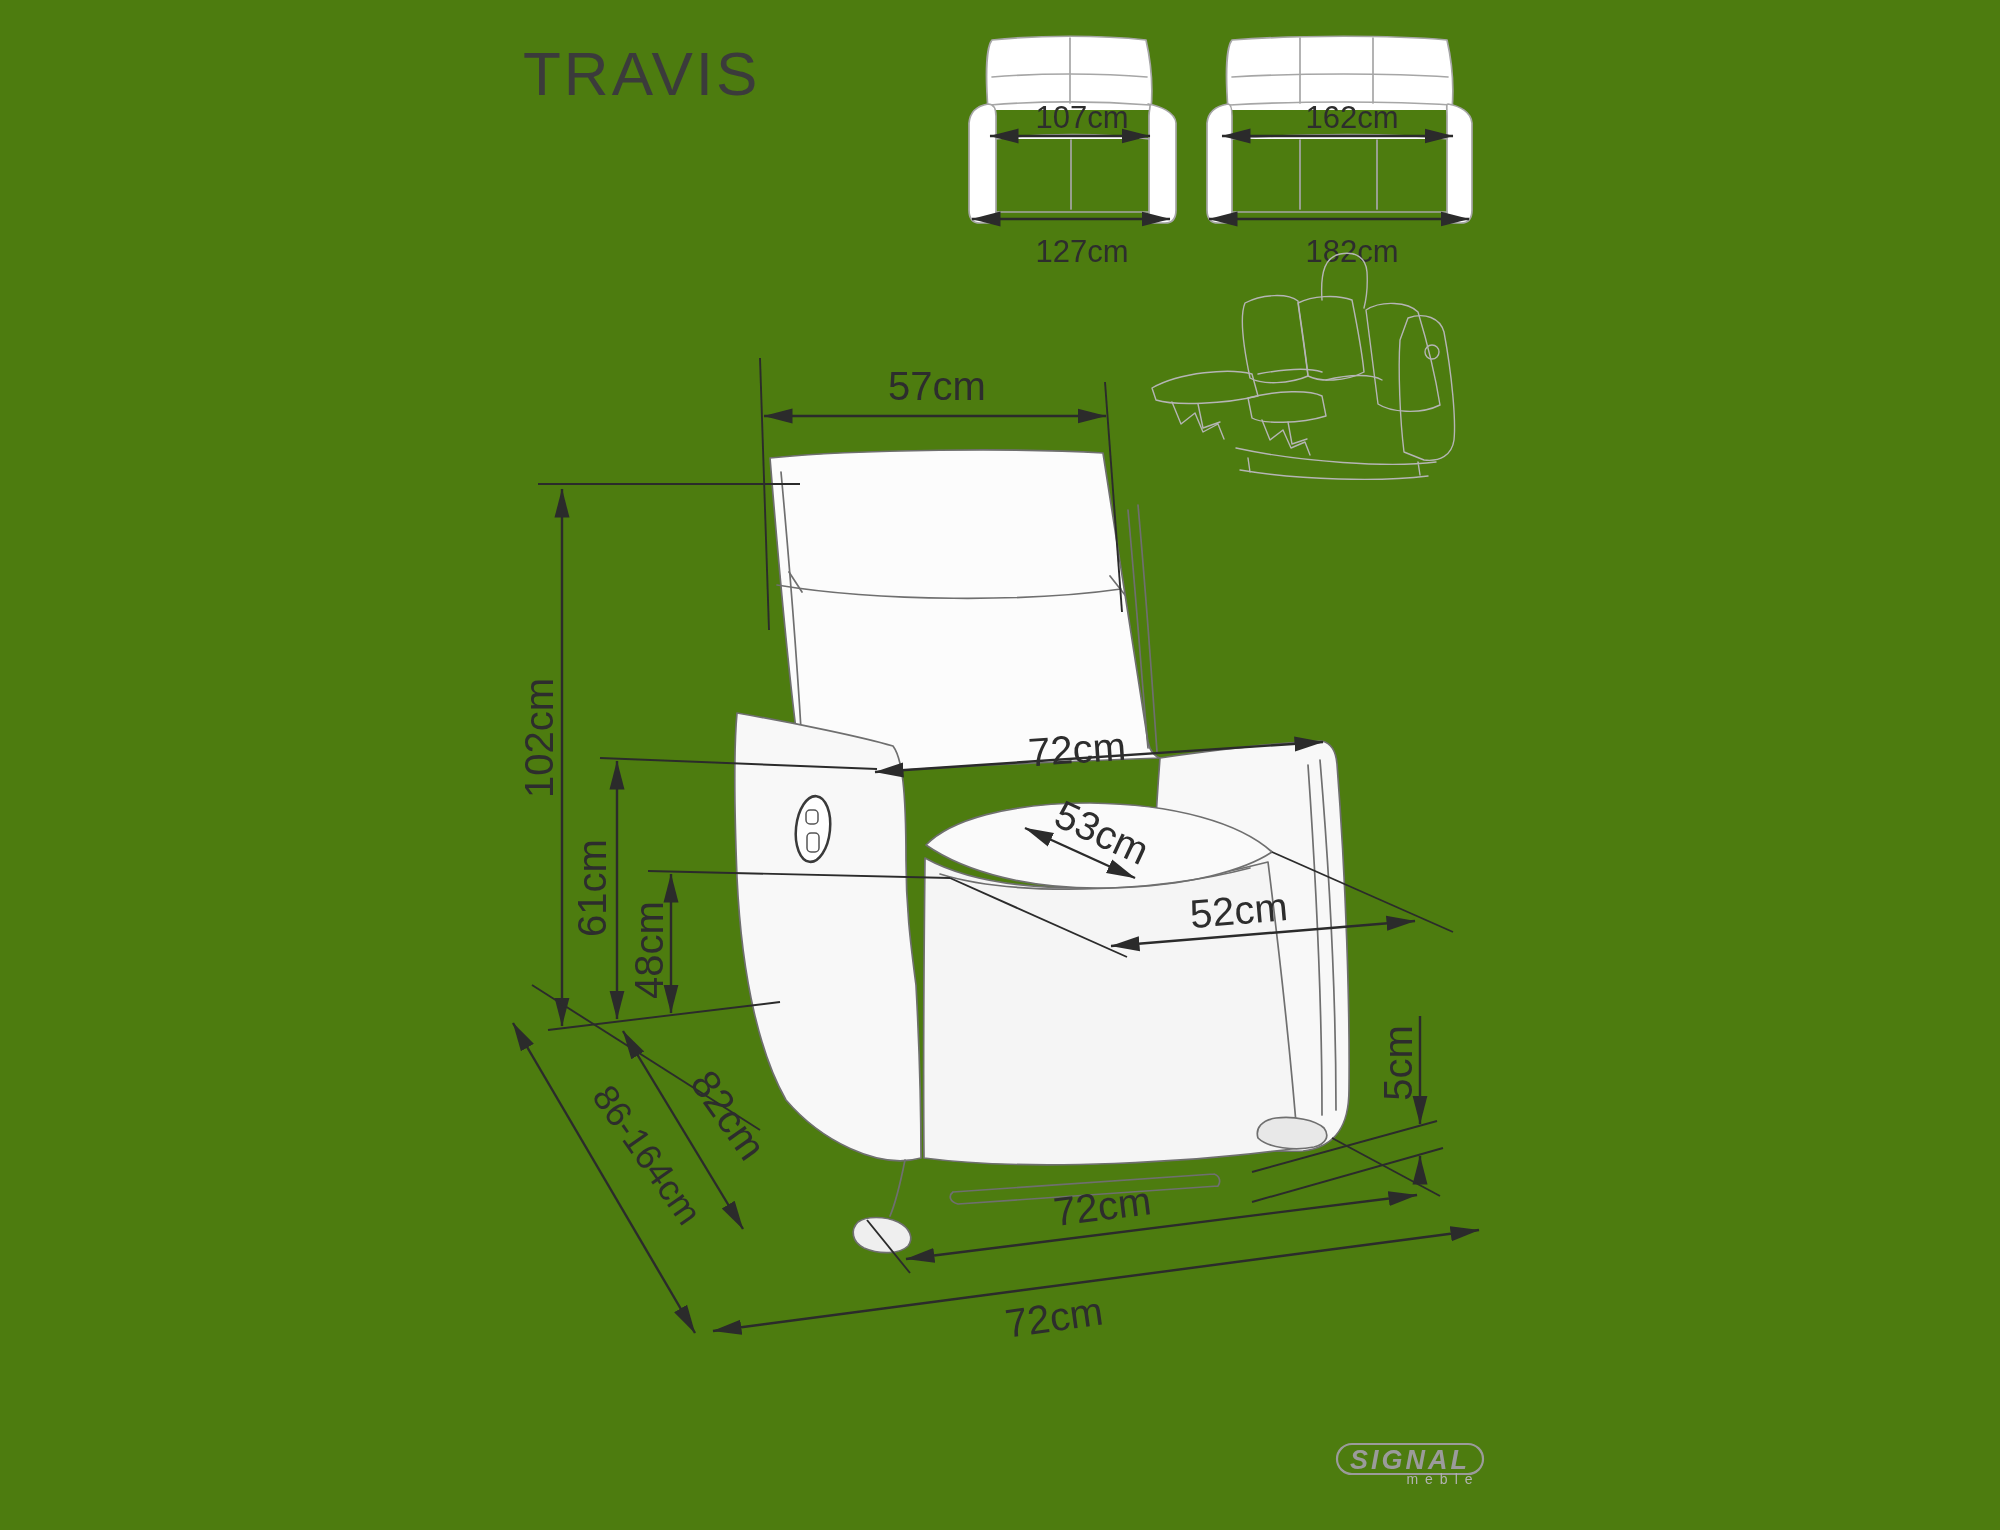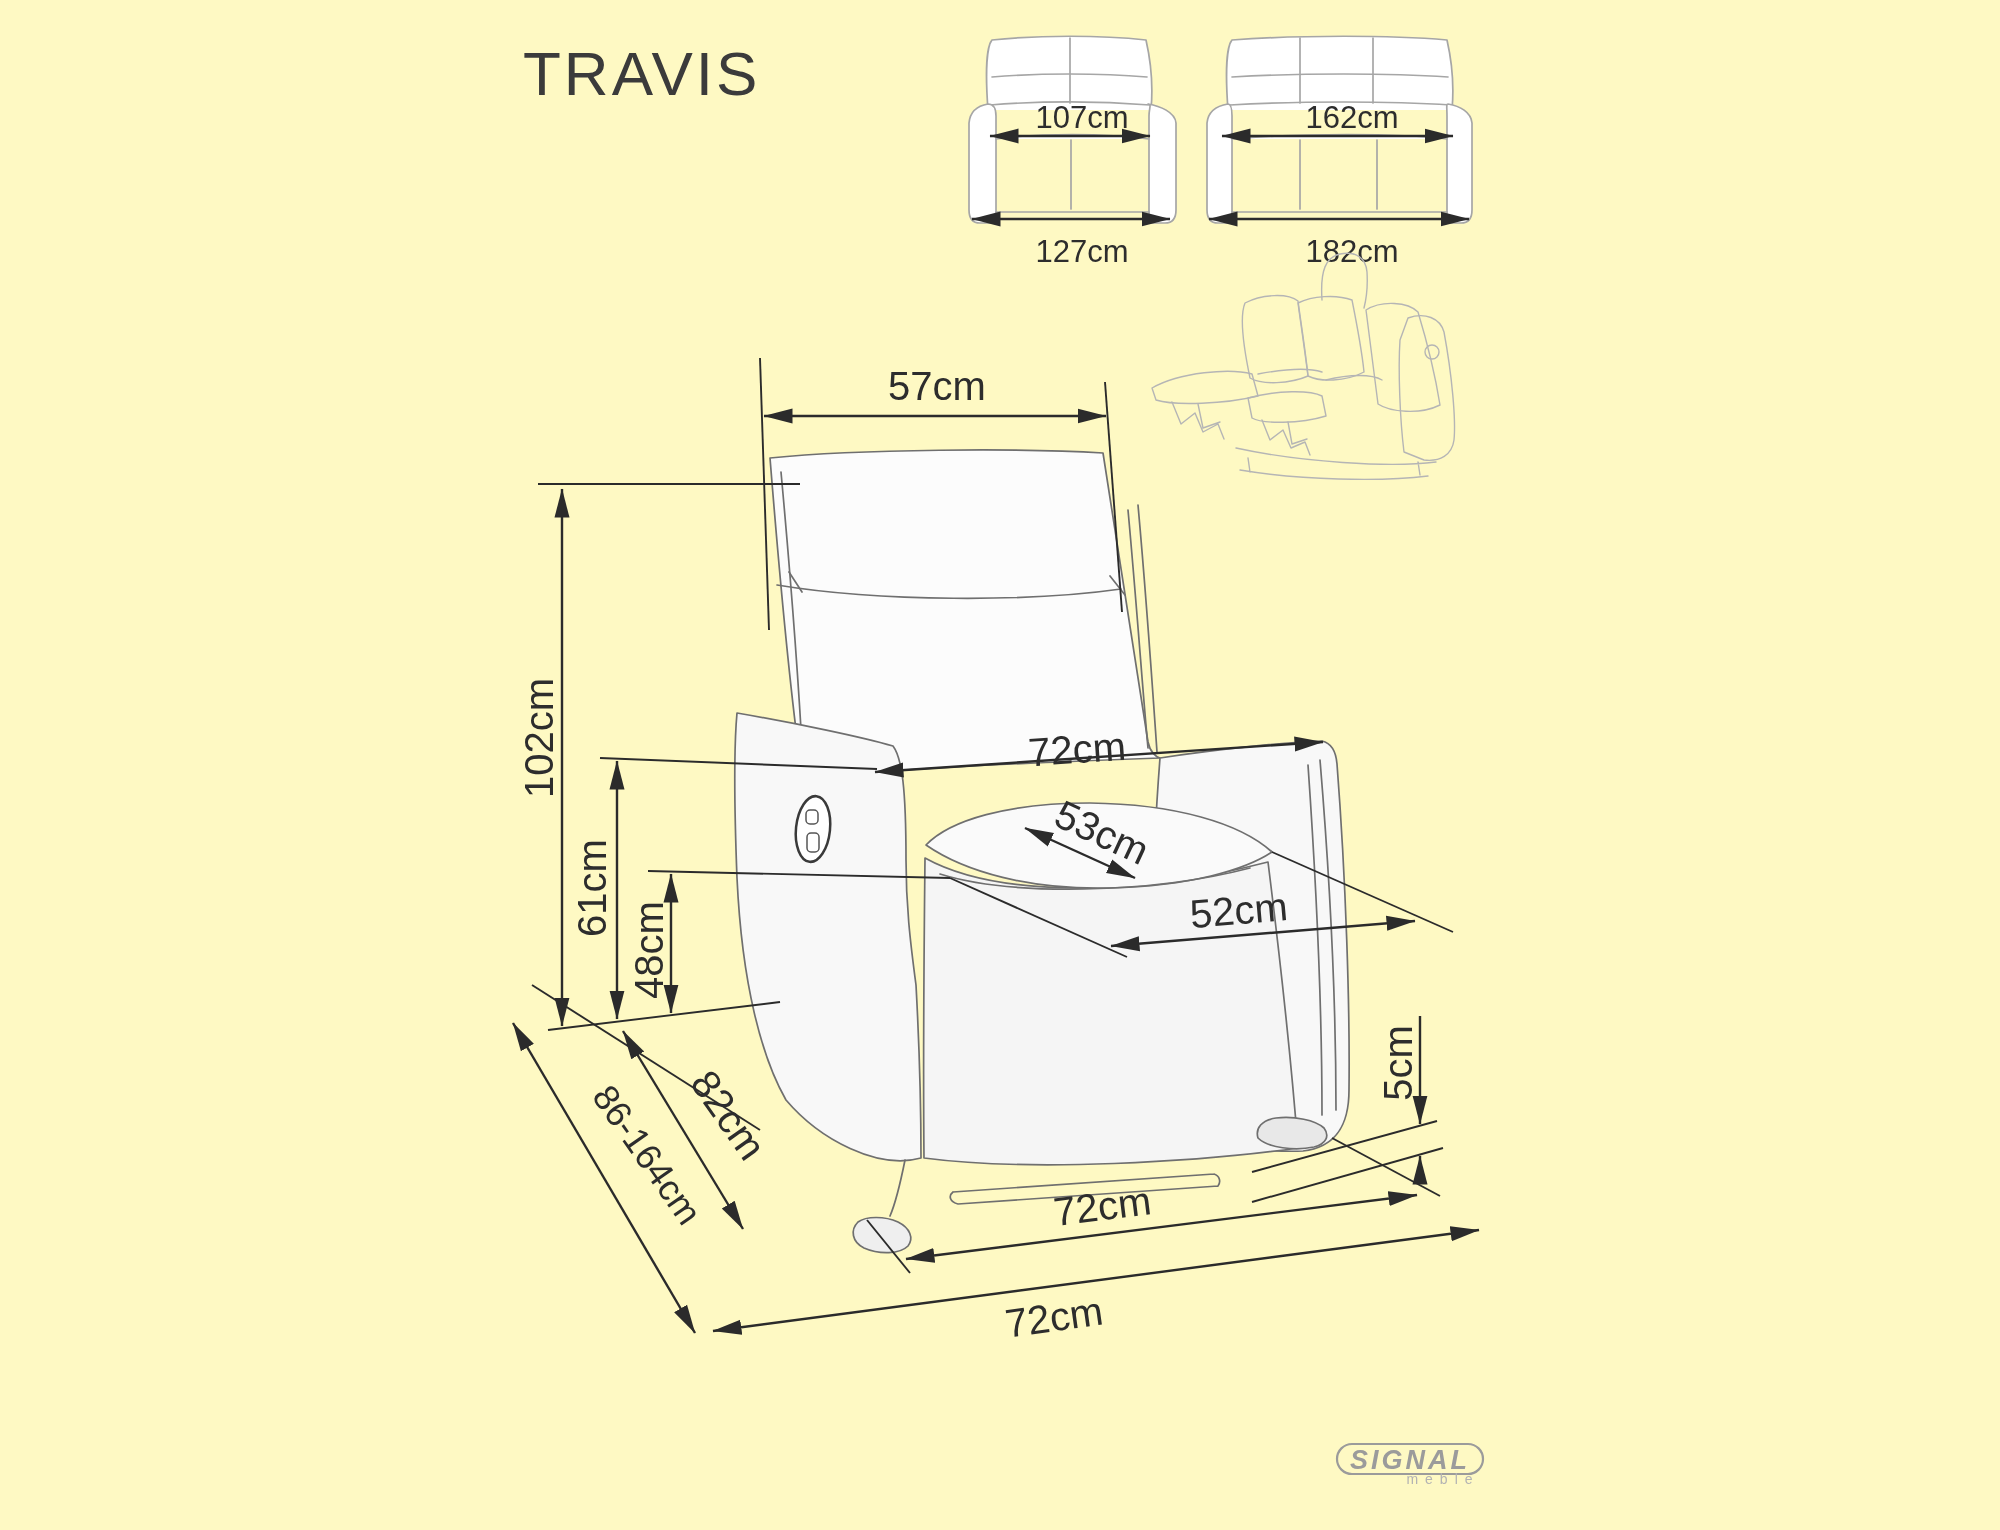--- a/index.html
+++ b/index.html
@@ -1,16 +1,16 @@
 <!DOCTYPE html>
 <html><head>
 <meta charset="utf-8">
 <style>
   html,body{margin:0;padding:0;background:#ffffff;}
-  #stage{position:relative;width:2000px;height:1530px;background:#fef9c3;overflow:hidden;
+  #stage{position:relative;width:2000px;height:1530px;background:#4d7c0f;overflow:hidden;
          font-family:"Liberation Sans", sans-serif;}
   svg{position:absolute;left:0;top:0;}
   text{fill:#2d2d2d;font-family:"Liberation Sans", sans-serif;}
   .title-text{font-size:62px;letter-spacing:3px;fill:#3b3b3b;font-weight:500;}
   .dim{font-size:40px;}
   .dim-sm{font-size:31px;}
   .dim-diag{font-size:36px;}
   .dline{stroke:#2b2b2b;stroke-width:2.4;fill:none;}
   .eline{stroke:#2b2b2b;stroke-width:1.9;fill:none;}
   .chair{stroke:#6f6f6f;stroke-width:1.7;fill:none;stroke-linecap:round;stroke-linejoin:round;}

